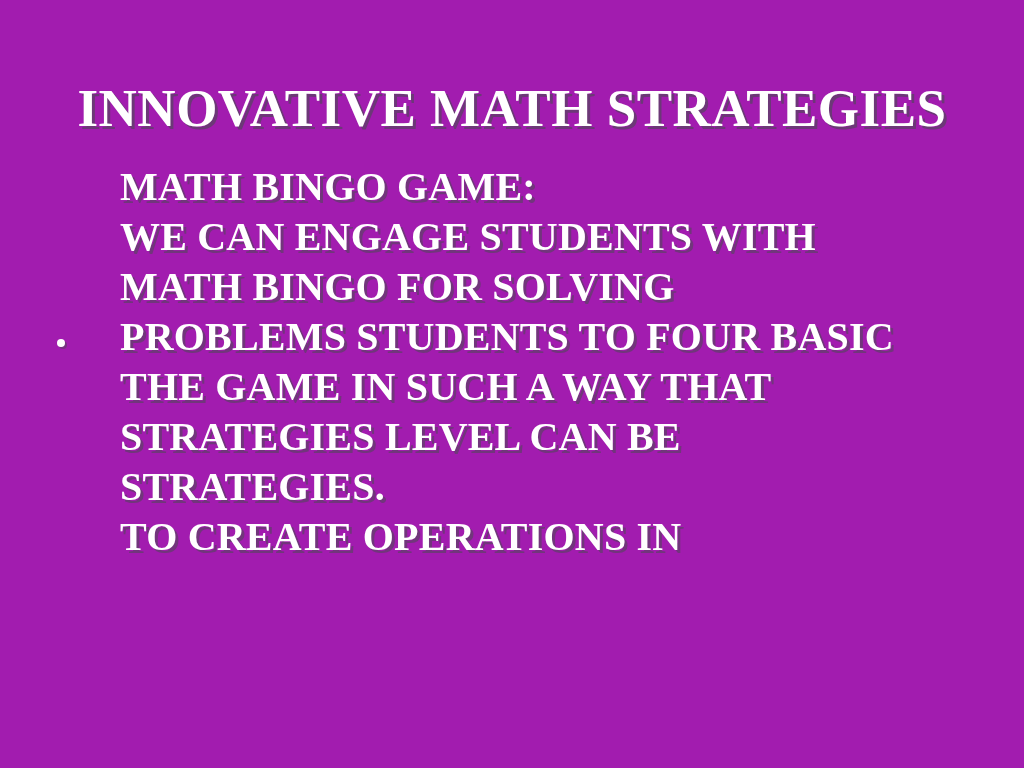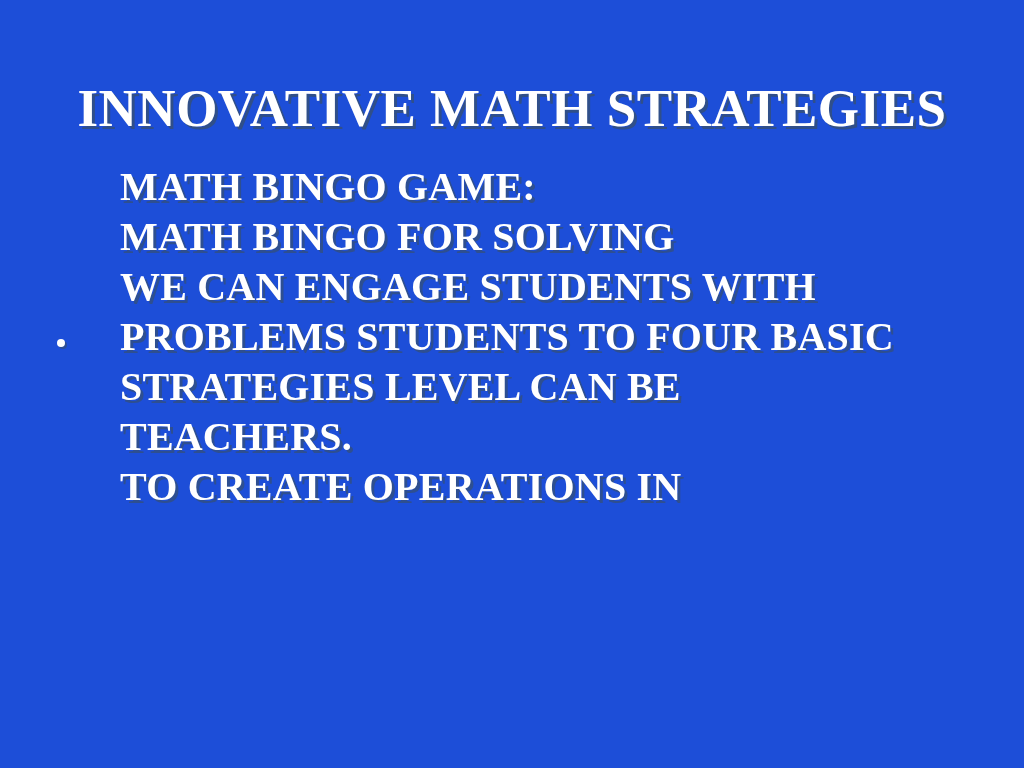--- a/index.html
+++ b/index.html
@@ -13,21 +13,21 @@
     overflow: hidden;
     background: #72a38b;
     font-family: "Liberation Serif", "DejaVu Serif", serif;
     -webkit-font-smoothing: antialiased;
   }
 
   #slide {
     position: relative;
     width: 1024px;
     height: 768px;
-    background: #1d4ed8;
+    background: #a21caf;
   }
 
   
   #slide-title {
     position: absolute;
     left: 0;
     top: 43px;
     width: 1024px;
     text-align: center;
     color: #ffffff;
@@ -84,23 +84,24 @@
 <div id="slide">
 
   <h1 id="slide-title">INNOVATIVE MATH STRATEGIES</h1>
 
   <div id="body-block">
 
     <span id="bullet-marker"></span>
 
     <div id="body-lines">
       <div class="body-line">MATH BINGO GAME:</div>
+      <div class="body-line">WE CAN ENGAGE STUDENTS WITH</div>
       <div class="body-line">MATH BINGO FOR SOLVING</div>
-      <div class="body-line">WE CAN ENGAGE STUDENTS WITH</div>
       <div class="body-line">PROBLEMS STUDENTS TO FOUR BASIC</div>
+      <div class="body-line">THE GAME IN SUCH A WAY THAT</div>
       <div class="body-line">STRATEGIES LEVEL CAN BE</div>
-      <div class="body-line">TEACHERS.</div>
+      <div class="body-line">STRATEGIES.</div>
       <div class="body-line">TO CREATE OPERATIONS IN</div>
     </div>
 
   </div>
 
 </div>
 
 </body></html>

